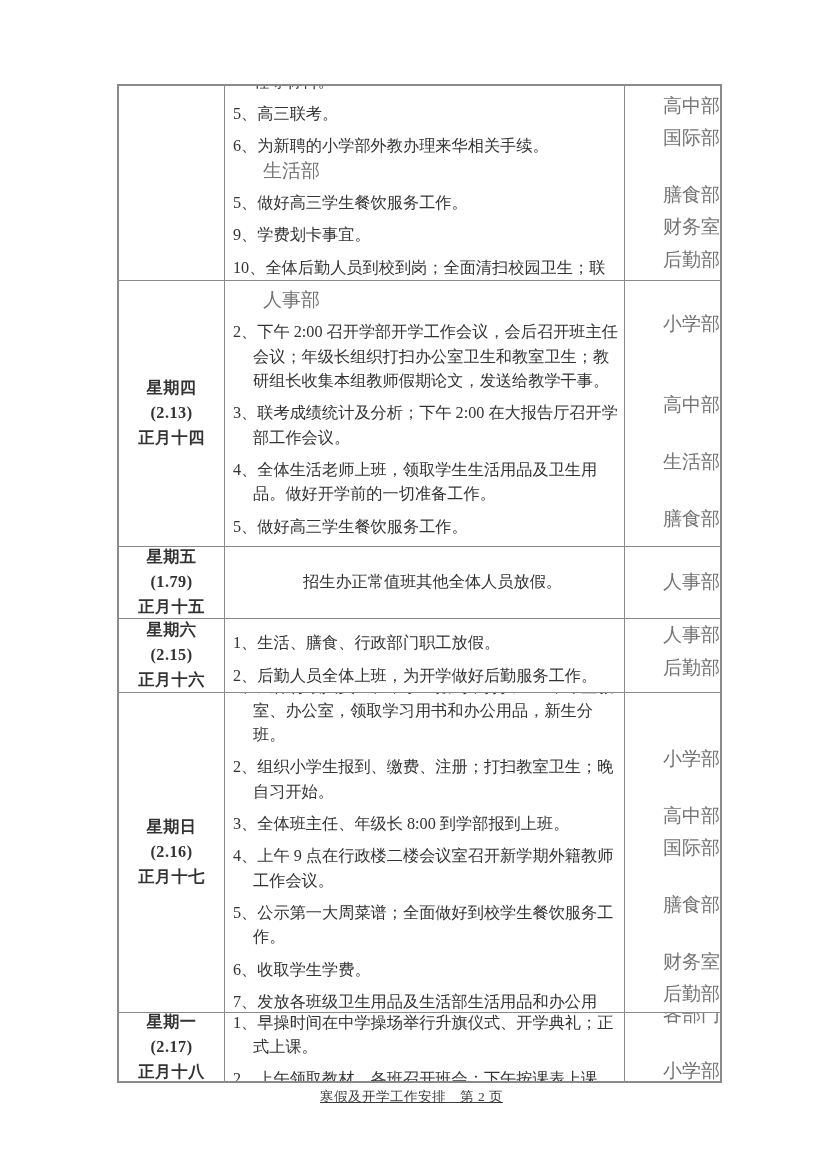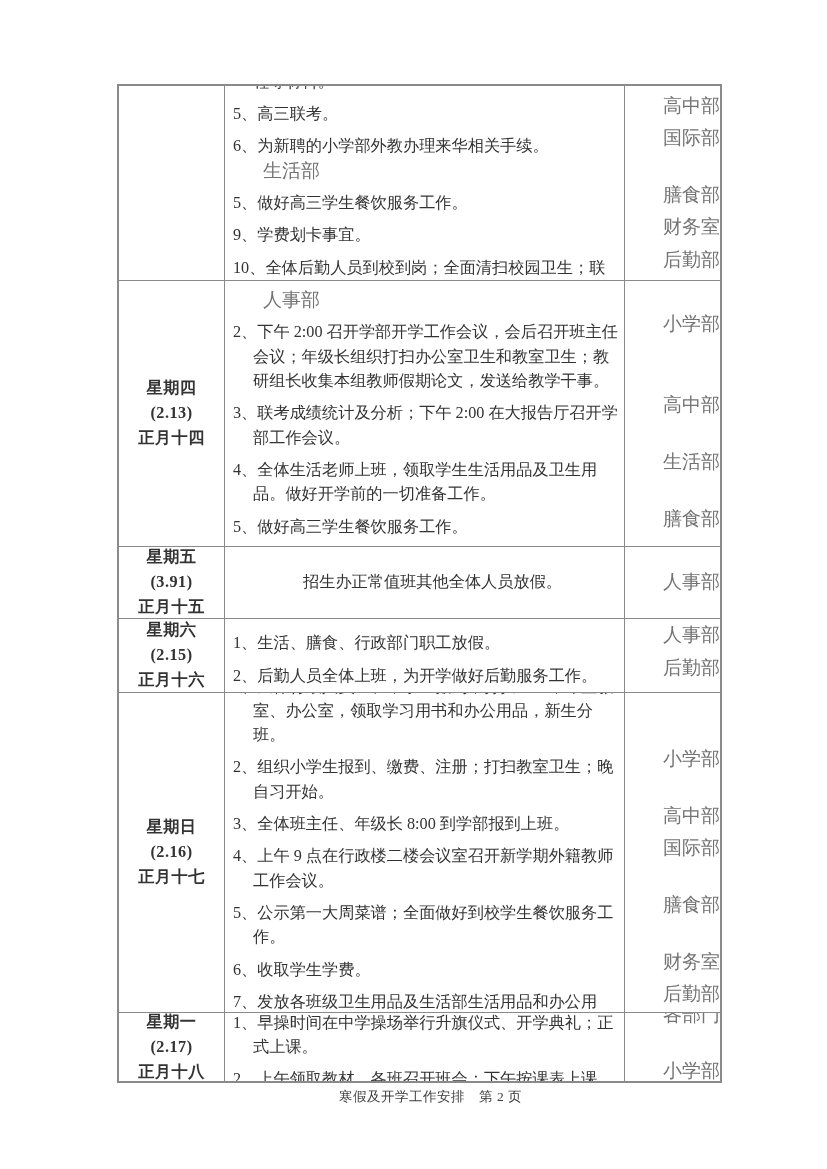--- a/index.html
+++ b/index.html
@@ -45,23 +45,24 @@
     flex:1;min-width:0;font-size:16.2px;line-height:24.3px;
     padding:8px 4px 0 28px;text-indent:-20px;
   }
   .task.cont{text-indent:0;}
   .task.center{text-align:center;padding:0 4px;text-indent:0;}
   .dept{
     flex:none;width:95px;text-align:right;
     font-size:19px;line-height:24.3px;color:#737373;
   }
   .page-footer{
-    position:absolute;left:128px;top:1089px;width:605px;
+    position:absolute;left:109px;top:1089px;width:605px;
     text-align:center;font-size:13.5px;line-height:16px;color:#3a3a3a;
     letter-spacing:0.5px;
+    text-decoration:underline;
   }
 </style>
 </head>
 <body>
 
 <div class="page">
   <div class="worktable" id="tableRoot">
       <div class="row">
     <div class="date-cell"></div>
     <div class="row-body">
@@ -118,21 +119,21 @@
           </div>
           <div class="item">
             <div class="task">5、做好高三学生餐饮服务工作。</div>
             <div class="dept">膳食部</div>
           </div>
         </div>
   </div>
       <div class="row">
     <div class="date-cell">
           <div>星期五</div>
-          <div>(3.91)</div>
+          <div>(1.79)</div>
           <div>正月十五</div>
         </div>
     <div class="row-body">
           <div class="item">
             <div class="task center">招生办正常值班其他全体人员放假。</div>
             <div class="dept">人事部</div>
           </div>
         </div>
   </div>
       <div class="row">

